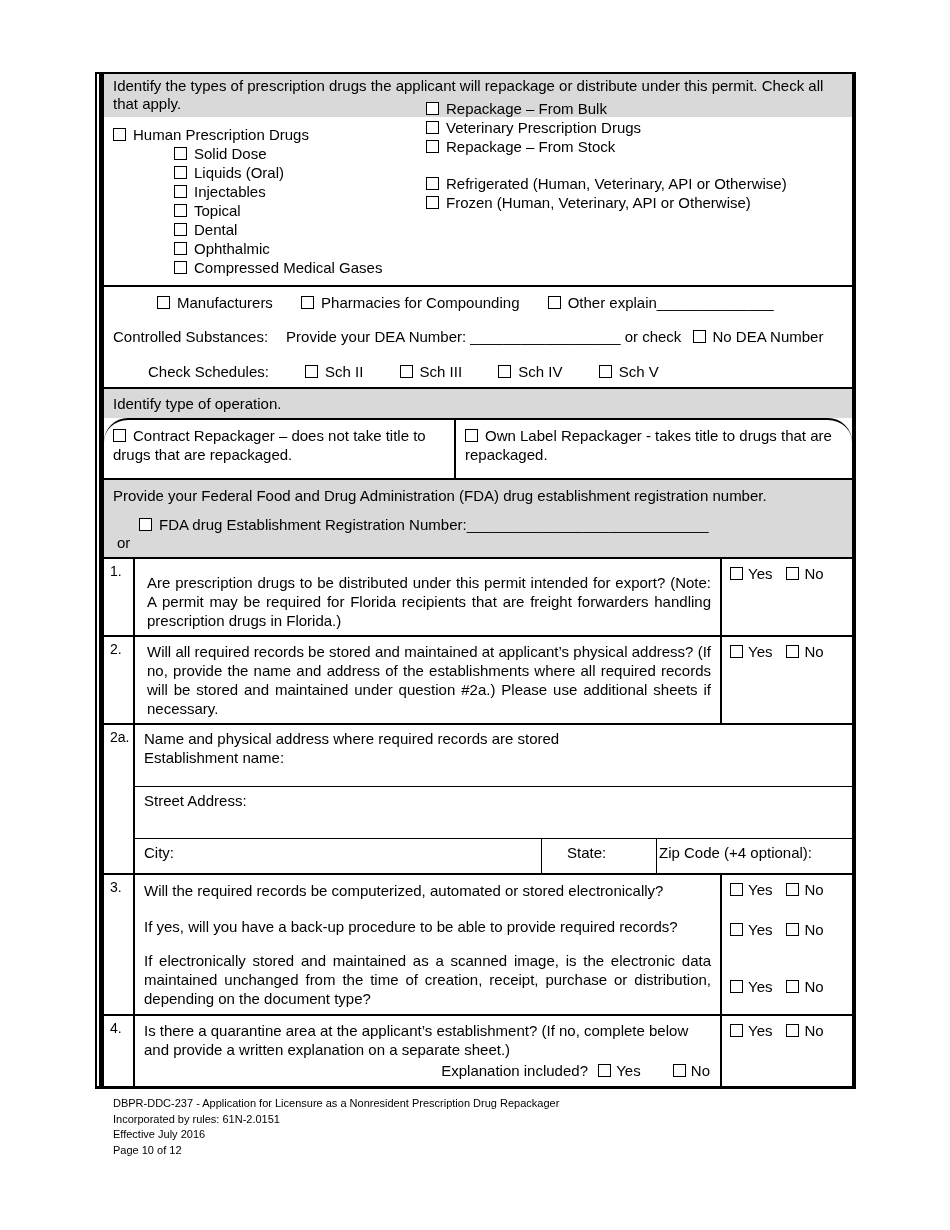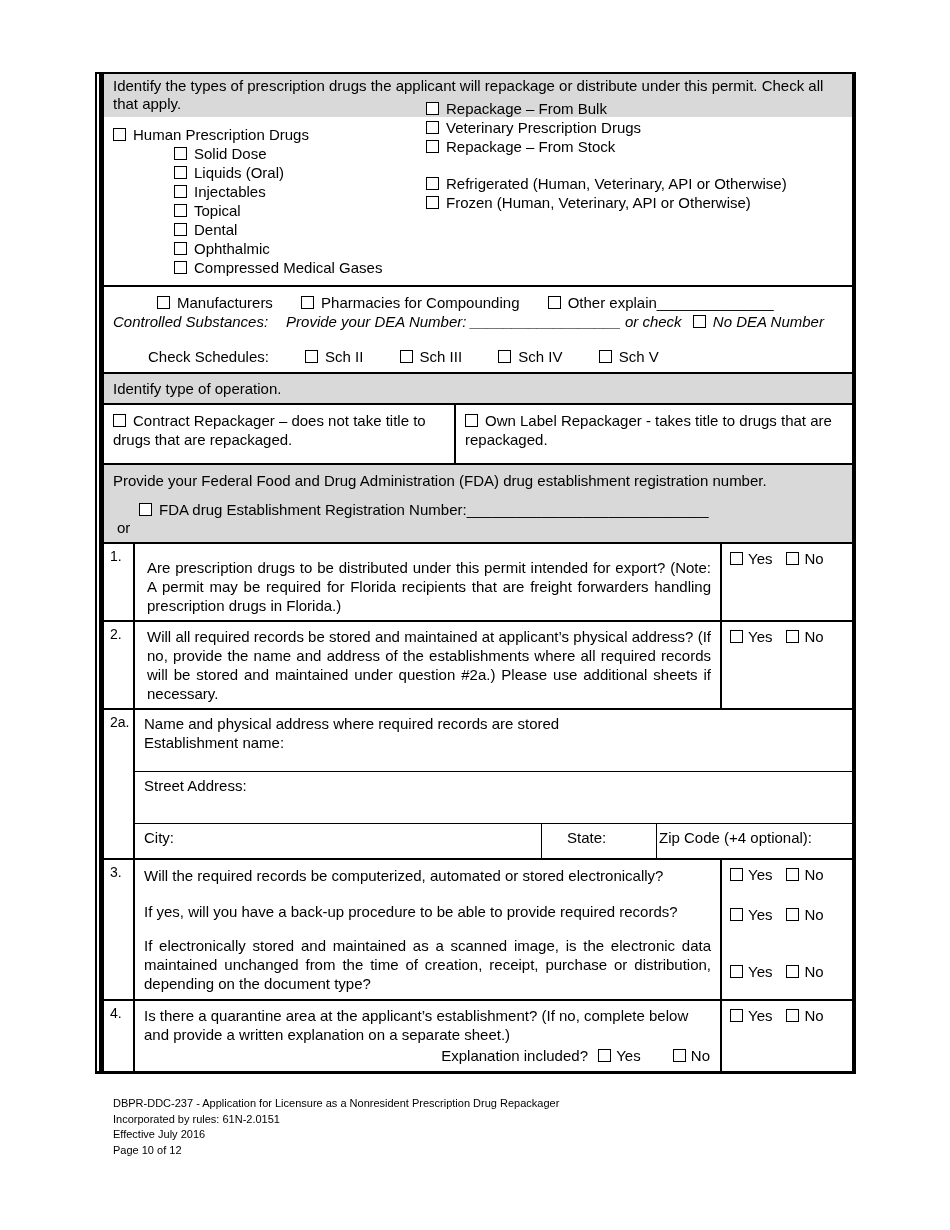--- a/index.html
+++ b/index.html
@@ -33,26 +33,26 @@
   }
   .row { line-height: 19px; white-space: nowrap; }
   .sub { margin-left: 61px; }
   .drugtypes { padding: 8px 9px; min-height: 168px; }
   .col-right { position: absolute; left: 331px; top: 8px; }
   .mt19 { margin-top: 19px; }
   .mt18 { margin-top: 18px; }
 
   .api-sub { margin-left: 44px; }
   .api-sub .item { margin-right: 24px; }
-  .cs-line { line-height: 19px; font-style: italic; }
+  .cs-line { margin-top: 15px; line-height: 19px; }
   .cs-label { margin-right: 18px; }
   .sched-line { margin-top: 16px; margin-left: 35px; line-height: 19px; }
   .sched-line .item { margin-right: 32px; }
 
-  .op-row { display: flex; border-top: 2px solid #000; }
+  .op-row { display: flex; border-top: 2px solid #000; border-radius: 24px; }
   .op-cell { padding: 6px 9px; line-height: 19px; min-height: 58px; }
   .op-left { width: 352px; border-right: 2px solid #000; }
   .op-right { flex: 1; }
 
   .fda-line { line-height: 19px; }
   .fda-indent { margin-left: 26px; }
   .fda-gap { margin-top: 10px; }
   .fda-or { margin-left: 4px; line-height: 17px; }
 
   .qa-row { display: flex; align-items: stretch; border-top: 2px solid #000; }

